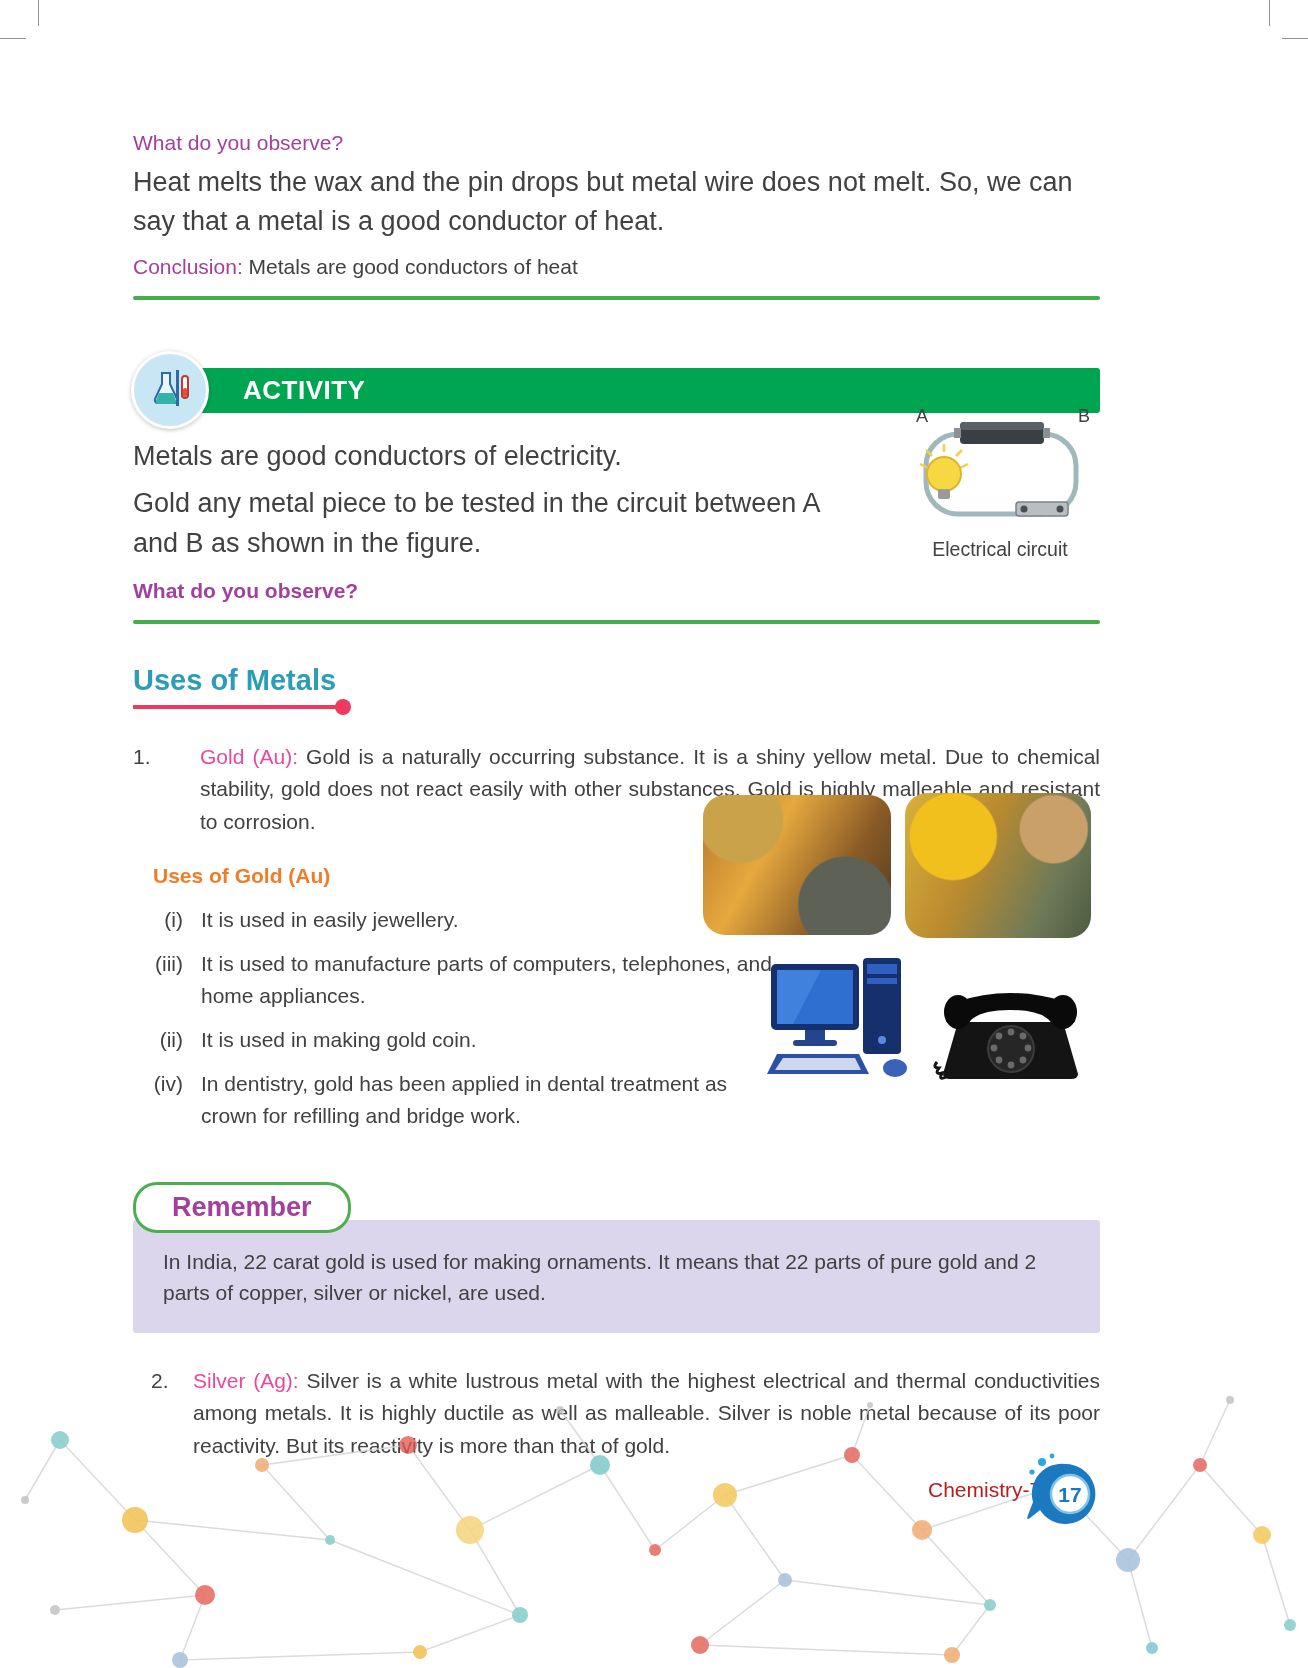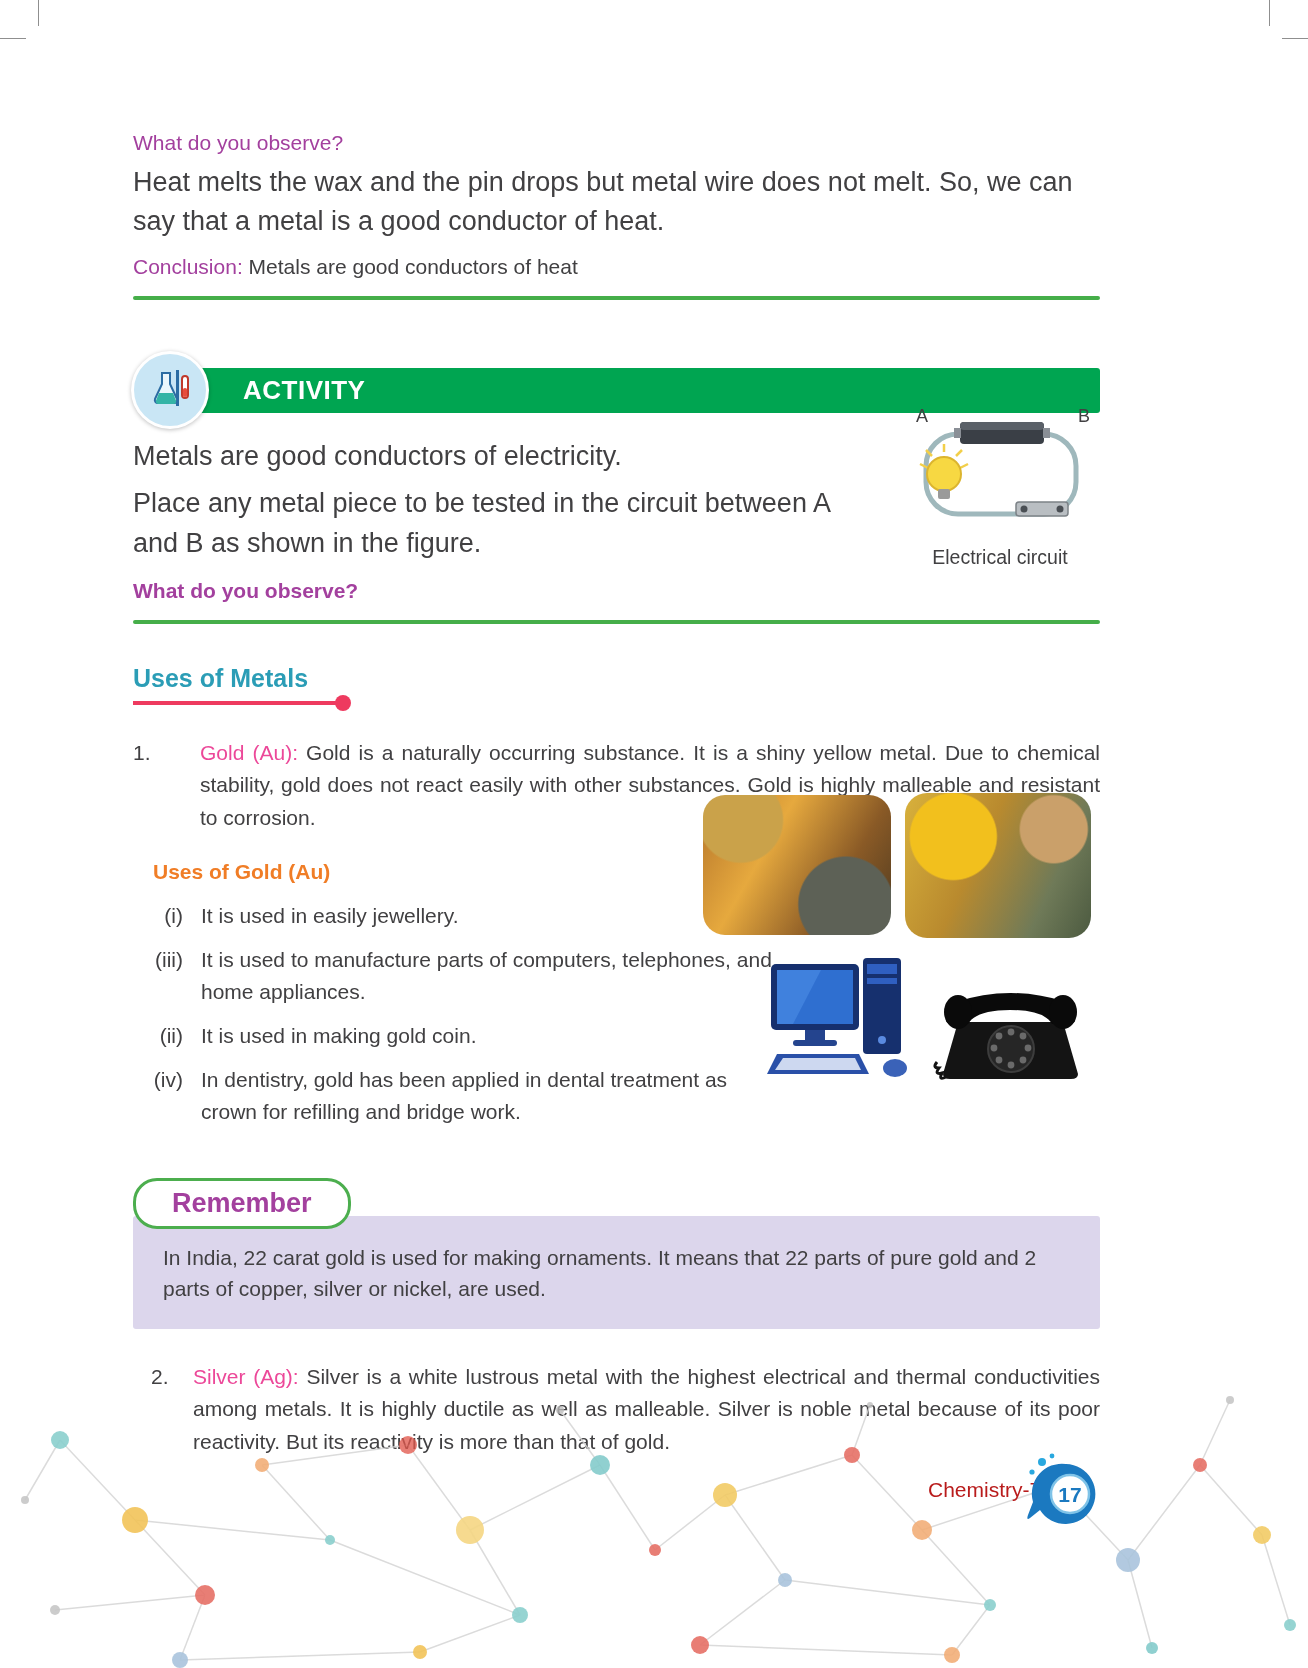--- a/index.html
+++ b/index.html
@@ -26,26 +26,26 @@
     position:absolute; left:-64px; top:-17px; width:78px; height:78px; border-radius:50%;
     background:#c9e6f5; border:3px solid #fff; box-shadow:0 1px 4px rgba(0,0,0,.25);
     display:flex; align-items:center; justify-content:center;
   }
   .activity-title { color:#fff; font-weight:bold; font-size:26px; margin-left:48px; letter-spacing:.5px; }
   .activity-body { margin-top:24px; }
   .activity-body p.p2 { width:725px; }
   .activity-observe { width:748px; text-align:justify; text-align-last:left; }
 
   .circuit-fig { position:absolute; left:898px; top:404px; width:204px; text-align:center; }
-  .circuit-cap { font-size:19.5px; color:#414042; margin-top:10px; }
+  .circuit-cap { font-size:19.5px; color:#414042; margin-top:2px; }
 
   
   .uses-h {
     display:inline-block; position:relative; margin-top:40px;
-    color:#2b9db6; font-size:25px; font-weight:bold; padding-bottom:12px;text-align:right;
+    color:#2b9db6; font-size:29px; font-weight:bold; padding-bottom:12px;text-align:right;
   }
   .uses-h::after { content:""; position:absolute; left:0; bottom:0; width:206px; height:4px; background:#ee3a5f; }
   .uses-h::before { content:""; position:absolute; left:202px; bottom:-6px; width:16px; height:16px; border-radius:50%; background:#ee3a5f; }
 
   .num-item { display:flex; margin-top:32px; font-size:21px; line-height:1.55; }
   .num-item .num { width:67px; flex:0 0 67px; }
   .num-item .itext { flex:1; text-align:justify; text-align-last:left; }
   .lbl-orange { color:#ec4899; font-weight:normal; }
 
   .gold-h { margin-top:26px; color:#f07d26; font-weight:bold; font-size:21px;margin-left:20px; }
@@ -113,21 +113,21 @@
             <path d="M16 7 h8 v11 l7 15 a3 3 0 0 1 -3 4 H12 a3 3 0 0 1 -3 -4 l7 -15 z" fill="#eaf6fc" stroke="#2b6ca3" stroke-width="2"></path>
             <path d="M13 27 l-3 7.5 a2.5 2.5 0 0 0 2.5 3.5 h15 a2.5 2.5 0 0 0 2.5 -3.5 L27 27 z" fill="#34b4a6"></path>
             <rect x="36" y="10" width="6" height="22" rx="3" fill="#fff" stroke="#c0392b" stroke-width="2"></rect>
             <rect x="36.8" y="22" width="4.4" height="9" rx="2.2" fill="#e74c3c"></rect>
           </svg>
         </div>
         <div class="activity-title">ACTIVITY</div>
       </div>
       <div class="activity-body">
         <p class="body">Metals are good conductors of electricity.</p>
-        <p class="body p2">Place any metal piece to be tested in the circuit between A and B as shown in the figure.</p>
+        <p class="body p2">Gold any metal piece to be tested in the circuit between A and B as shown in the figure.</p>
         <div class="h-purple-b" style="margin-top:16px;">What do you observe?</div>
       </div>
     </div>
     <div class="rule"></div>
 
     
     <div>
       <div class="uses-h">Uses of Metals</div>
     </div>
 

